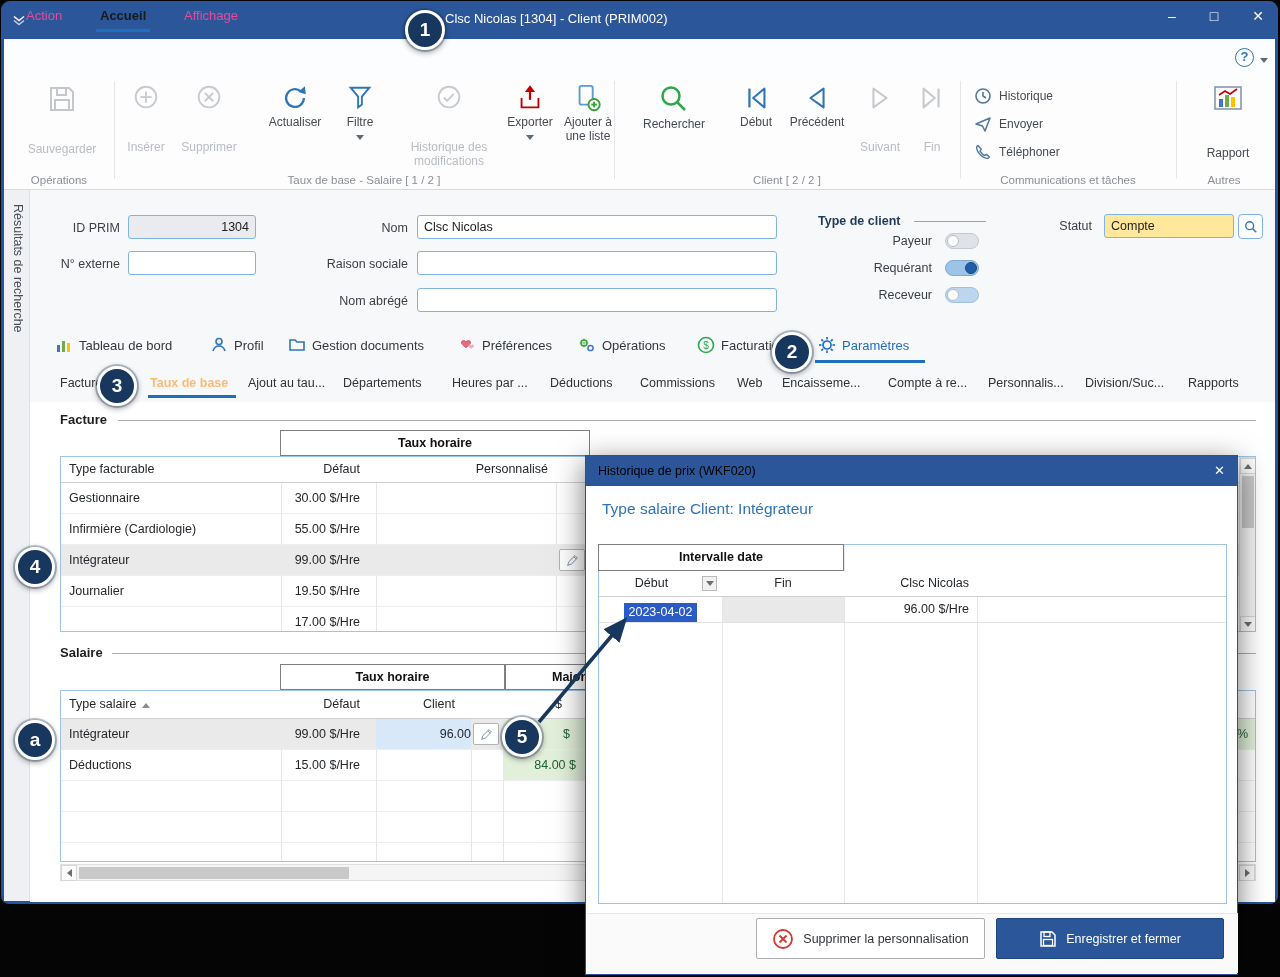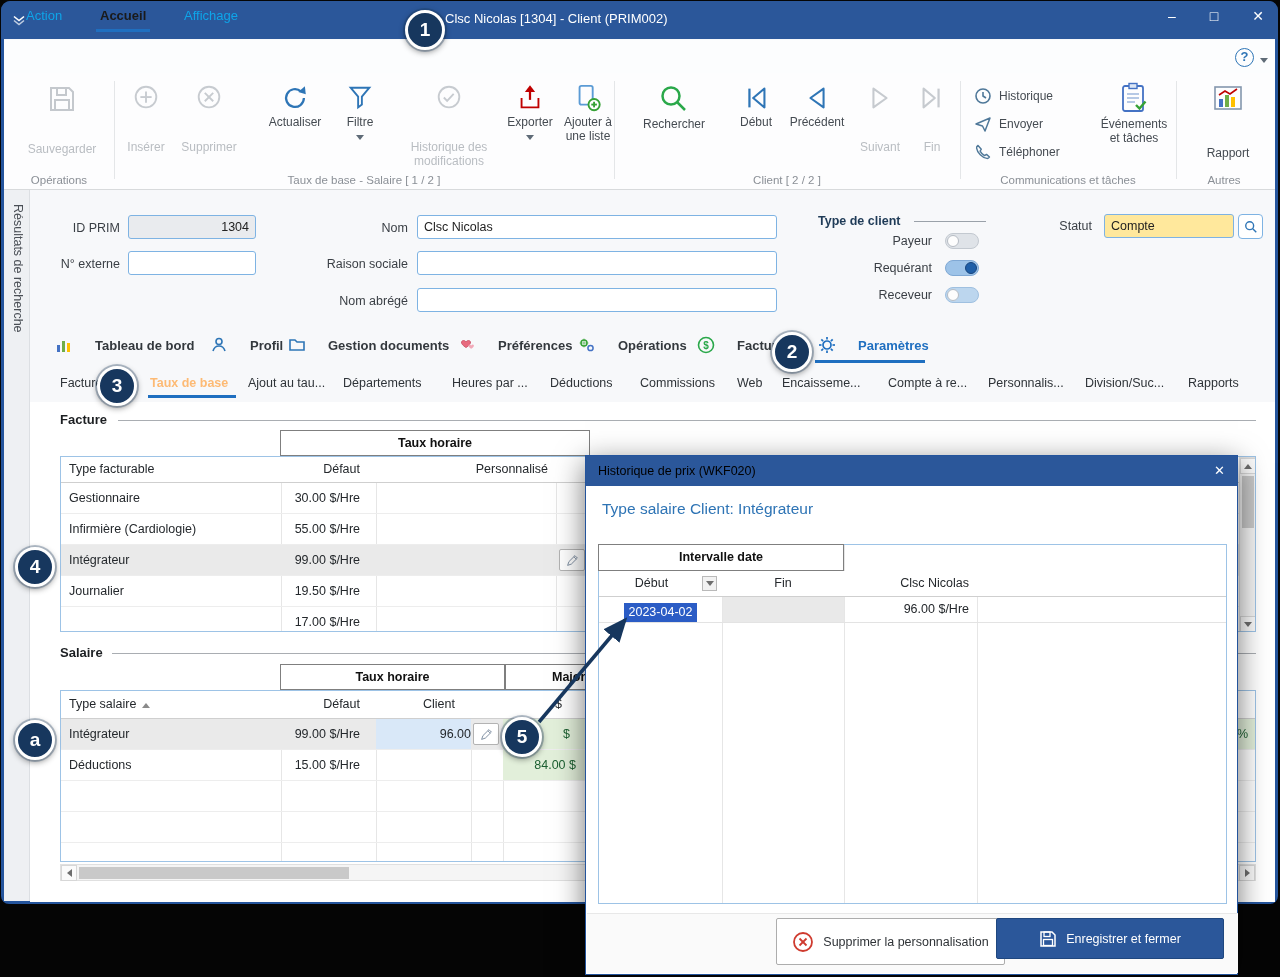--- a/index.html
+++ b/index.html
@@ -10,21 +10,21 @@
 
   
   .window{left:1px;top:1px;width:1277px;height:903px;background:#f7f8fa;border:3px solid #24549c;border-radius:10px 10px 8px 8px;overflow:hidden;}
   .titlebar{left:1px;top:1px;width:1277px;height:38px;background:#2b579a;border-radius:9px 9px 0 0;color:#fff;}
   .title-text{left:445px;top:11px;font-size:13px;color:#fff;}
   .win-controls{right:16px;top:8px;display:flex;gap:34px;color:#fff;font-size:14px;}
   .win-controls span{cursor:default;}
 
   
   .menubar{left:4px;top:40px;width:1271px;height:33px;background:#fcfdfe;}
-  .mtab-item{top:8px;font-size:13px;color:#0ea5e9;padding:0 4px;}
+  .mtab-item{top:8px;font-size:13px;color:#ec4899;padding:0 4px;}
   .mtab-item.active{color:#1a1a1a;font-weight:bold;border-bottom:3px solid #1f6fc0;padding-bottom:6px;}
   .help-circle{width:19px;height:19px;border:1.5px solid #2e75b6;border-radius:50%;color:#2e75b6;font-size:13px;text-align:center;line-height:16px;font-weight:bold;}
 
   
   .ribbon{left:4px;top:73px;width:1271px;height:117px;background:#fdfdfe;border-bottom:1px solid #d8dadc;}
   .gdiv{top:8px;height:98px;width:1px;background:#e4e6e8;}
   .glabel{bottom:3px;font-size:11.5px;color:#8a8f96;text-align:center;}
   .rbtn{top:10px;display:flex;flex-direction:column;align-items:center;gap:3px;font-size:12px;color:#454b52;text-align:center;line-height:1.15;}
   .rbtn.disabled{color:#b9bdc2;gap:28px;}
   .rsmall{display:flex;align-items:center;gap:7px;font-size:12px;color:#454b52;}
@@ -42,21 +42,21 @@
   .field.yellow{background:#ffe89c;}
   .toggle{width:34px;height:16px;border-radius:9px;background:#dfe3e8;border:1px solid #c3c9d0;}
   .toggle .knob{position:absolute;top:1px;left:1px;width:12px;height:12px;border-radius:50%;background:#fdfdfd;border:1px solid #b6bcc4;}
   .toggle.on{background:#9dc3e8;border-color:#7fa8d4;}
   .toggle.on .knob{left:auto;right:1px;background:#1f5fa8;border-color:#17457e;}
   .toggle.lblue{background:#bcd6ee;border-color:#9fc0e0;}
   .hline{height:1px;background:#9aa1a9;}
   .lookup-btn{width:25px;height:25px;border:1px solid #7eb3e3;border-radius:4px;background:#fff;display:flex;align-items:center;justify-content:center;}
 
   
-  .mt{display:flex;align-items:center;gap:22px;font-size:13px;color:#33383d;top:336px;font-weight:bold;}
+  .mt{display:flex;align-items:center;gap:6px;font-size:13px;color:#33383d;top:336px;}
   .mt.active{color:#1f6fc0;}
   .subtab{top:376px;font-size:12.5px;color:#2e3338;}
   .subtab.active{color:#fdba74;font-weight:bold;}
   .underline{height:3px;background:#1f6fc0;}
 
   
   .section-title{font-size:13px;font-weight:bold;color:#1c1f22;}
   .secline{height:1px;background:#a9adb2;}
   .spanhdr{border:1px solid #7f7f7f;background:#fff;font-size:12.5px;font-weight:bold;color:#111;text-align:center;overflow:hidden;white-space:nowrap;}
   .dtable{background:#fff;border:1px solid #9dc3e6;overflow:hidden;}
@@ -279,33 +279,20 @@
       <span>Envoyer</span>
     </div>
     <div class="abs rsmall" style="left:970px;top:70px;">
       <span>
           <svg width="18" height="18" viewBox="0 0 18 18">
             <path d="M4 2.5c-1 .5-1.6 1.4-1.4 2.6.6 4.6 5.7 9.7 10.3 10.3 1.2.2 2.1-.4 2.6-1.4l-3-2.6-2 1.2c-1.8-1-3.4-2.6-4.4-4.4l1.2-2z" fill="none" stroke="#4f7899" stroke-width="1.4" stroke-linejoin="round"></path>
           </svg>
         </span>
       <span>Téléphoner</span>
     </div>
-    <div class="abs rbtn" style="left:1090px;top:8px;width:80px;">
-      <span>
-          <svg width="34" height="34" viewBox="0 0 34 34">
-            <rect x="6" y="5" width="20" height="25" rx="2" fill="none" stroke="#4472c4" stroke-width="1.8"></rect>
-            <rect x="12" y="2.5" width="8" height="5" fill="#dce6f6" stroke="#4472c4" stroke-width="1.4"></rect>
-            <line x1="10" y1="13" x2="22" y2="13" stroke="#9db6dd" stroke-width="1.5"></line>
-            <line x1="10" y1="17" x2="22" y2="17" stroke="#9db6dd" stroke-width="1.5"></line>
-            <line x1="10" y1="21" x2="18" y2="21" stroke="#9db6dd" stroke-width="1.5"></line>
-            <path d="M19 24l3.5 3.5 6-7" fill="none" stroke="#35a135" stroke-width="2.4"></path>
-          </svg>
-        </span>
-      <span>Événements et tâches</span>
-    </div>
     <div class="abs glabel" style="left:956px;width:216px;">Communications et tâches</div>
 
     <div class="abs rbtn" style="left:1186px;width:76px;gap:32px;">
       <span>
           <svg width="34" height="32" viewBox="0 0 34 32">
             <rect x="4" y="4" width="26" height="22" fill="none" stroke="#8496ad" stroke-width="1.6"></rect>
             <rect x="8" y="16" width="4" height="8" fill="#4472c4"></rect>
             <rect x="14" y="12" width="4" height="12" fill="#70ad47"></rect>
             <rect x="20" y="14" width="4" height="10" fill="#ffc000"></rect>
             <path d="M8 12l6-4 5 3 7-5" fill="none" stroke="#c00000" stroke-width="1.6"></path>
@@ -577,21 +564,21 @@
       </div>
 
       <div class="trow h26" style="top:52px;border-bottom:1px solid #e3e3e3;">
         <div class="cell" style="left:0;width:123px;text-align:center;padding-top:3px;"><span class="sel-date">2023-04-02</span></div>
         <div class="cell" style="left:124px;width:121px;background:#e9e9e9;"></div>
         <div class="cell" style="left:245px;width:125px;text-align:right;">96.00 $/Hre</div>
       </div>
     </div>
 
     <div class="abs dlg-footer"></div>
-    <div class="abs btn-white" style="left:170px;top:462px;width:229px;height:47px;margin-left:20px;">
+    <div class="abs btn-white" style="left:170px;top:462px;width:229px;height:41px;">
       <svg width="22" height="22" viewBox="0 0 22 22">
           <circle cx="11" cy="11" r="9" fill="none" stroke="#cf3b2f" stroke-width="1.8"></circle>
           <line x1="7.5" y1="7.5" x2="14.5" y2="14.5" stroke="#cf3b2f" stroke-width="1.8"></line>
           <line x1="14.5" y1="7.5" x2="7.5" y2="14.5" stroke="#cf3b2f" stroke-width="1.8"></line>
         </svg>
       <span>Supprimer la personnalisation</span>
     </div>
     <div class="abs btn-blue" style="left:410px;top:462px;width:228px;height:41px;">
       <svg width="18" height="18" viewBox="0 0 18 18">
           <path d="M2 2h11l3 3v11H2z" fill="none" stroke="#fff" stroke-width="1.5"></path>

